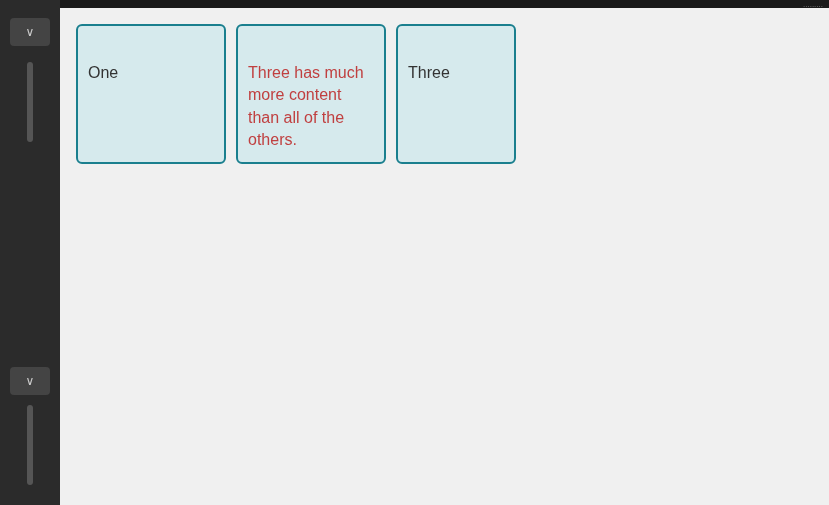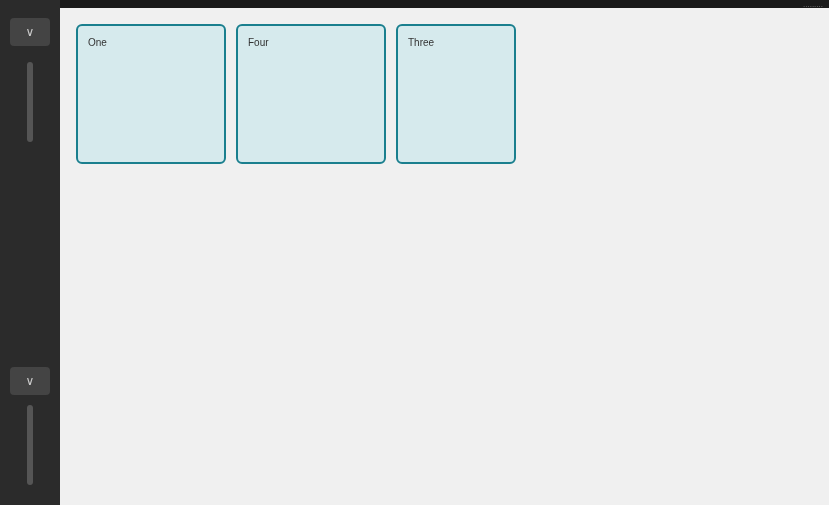--- a/index.html
+++ b/index.html
@@ -98,23 +98,24 @@
       background: #d6eaed;
       border: 2px solid #1a7f8e;
       border-radius: 6px;
       padding: 10px;
       display: flex;
       flex-direction: column;
       flex-shrink: 0;
     }
 
     .card-text {
-      font-size: 10px;
+      font-size: 16px;
       color: #333;
       line-height: 1.4;
+      margin-top: 26px;
     }
 
     .card-three .card-text {
       color: #c04040;
     }
 
     .card-five-wrapper {
       position: relative;
       display: flex;
     }
@@ -145,24 +146,24 @@
     <span style="color:#888; font-size:8px;">.........</span>
   </div>
 
   <div class="cards-row">
 
     <div class="card">
       <span class="card-text">One</span>
     </div>
 
 
+    <div class="card card-three" style="width:150px;">
+      <span class="card-text">Three has much more content than all of the others.</span>
+    </div>
 
-    <div class="card">
-      <span class="card-text">Four</span>
-    </div>
 
     <div class="card-five-wrapper">
       <div class="card card-five">
         <span class="card-text">Three</span>
       </div>
 
     </div>
 
   </div>
 </div>

